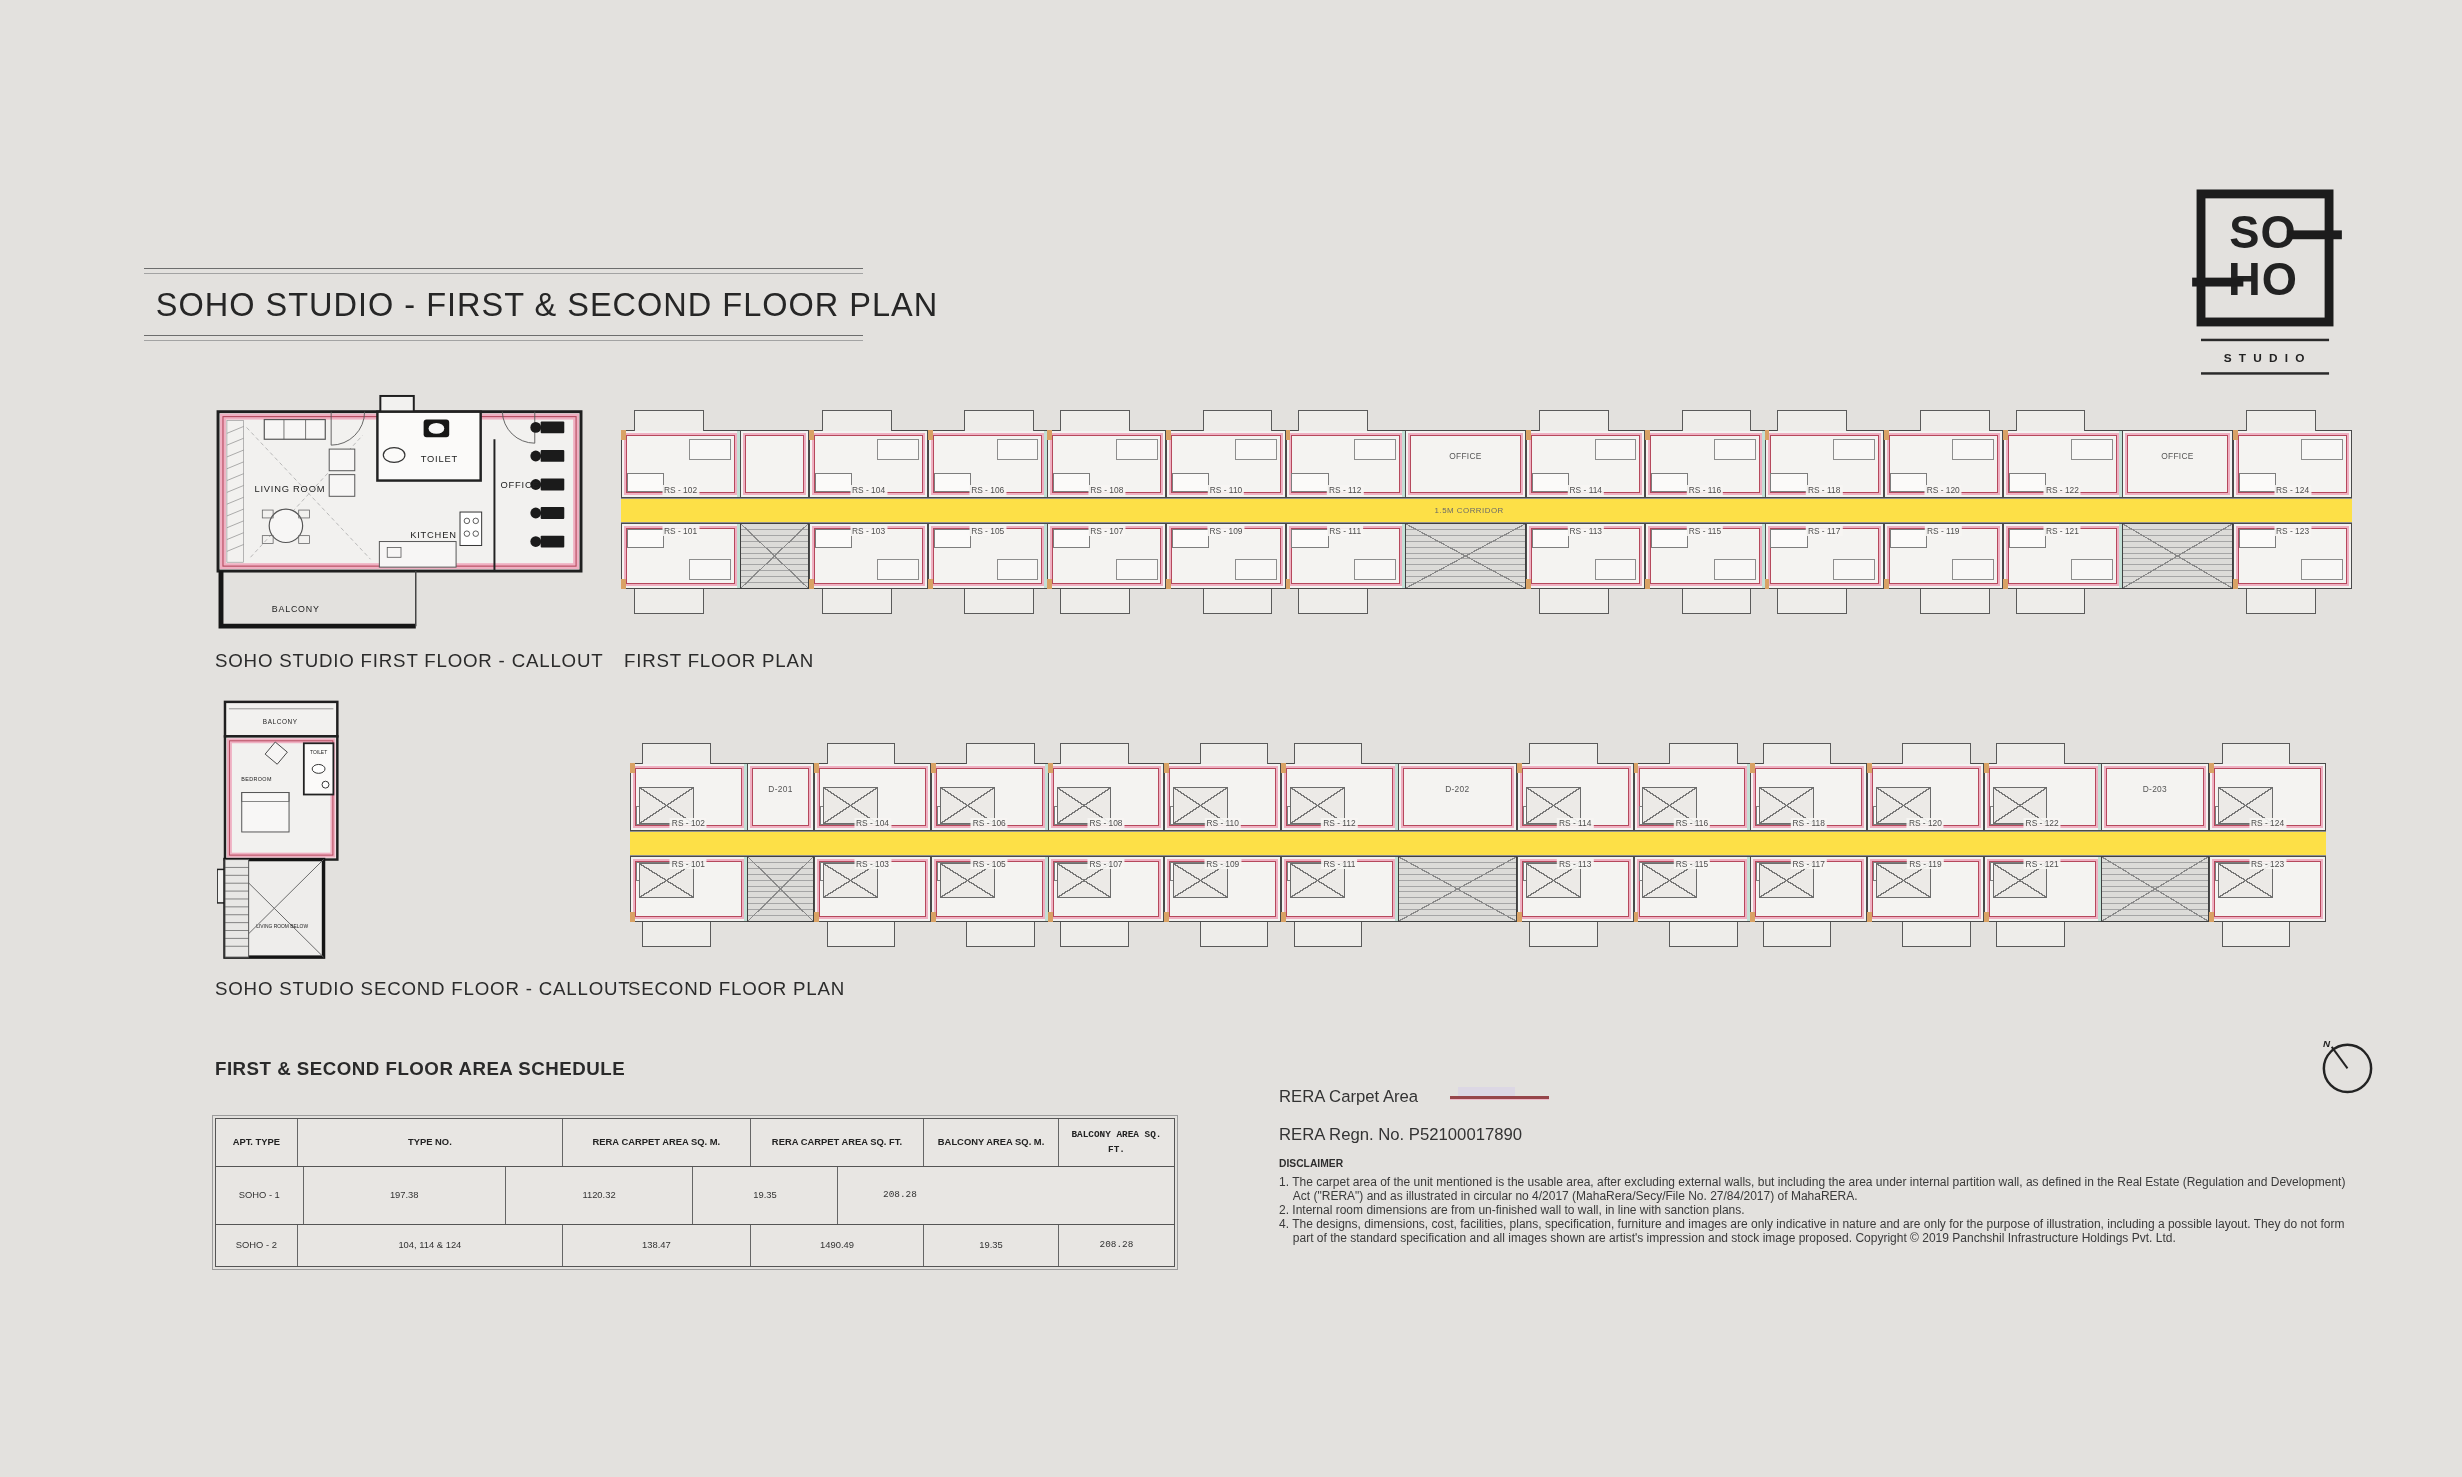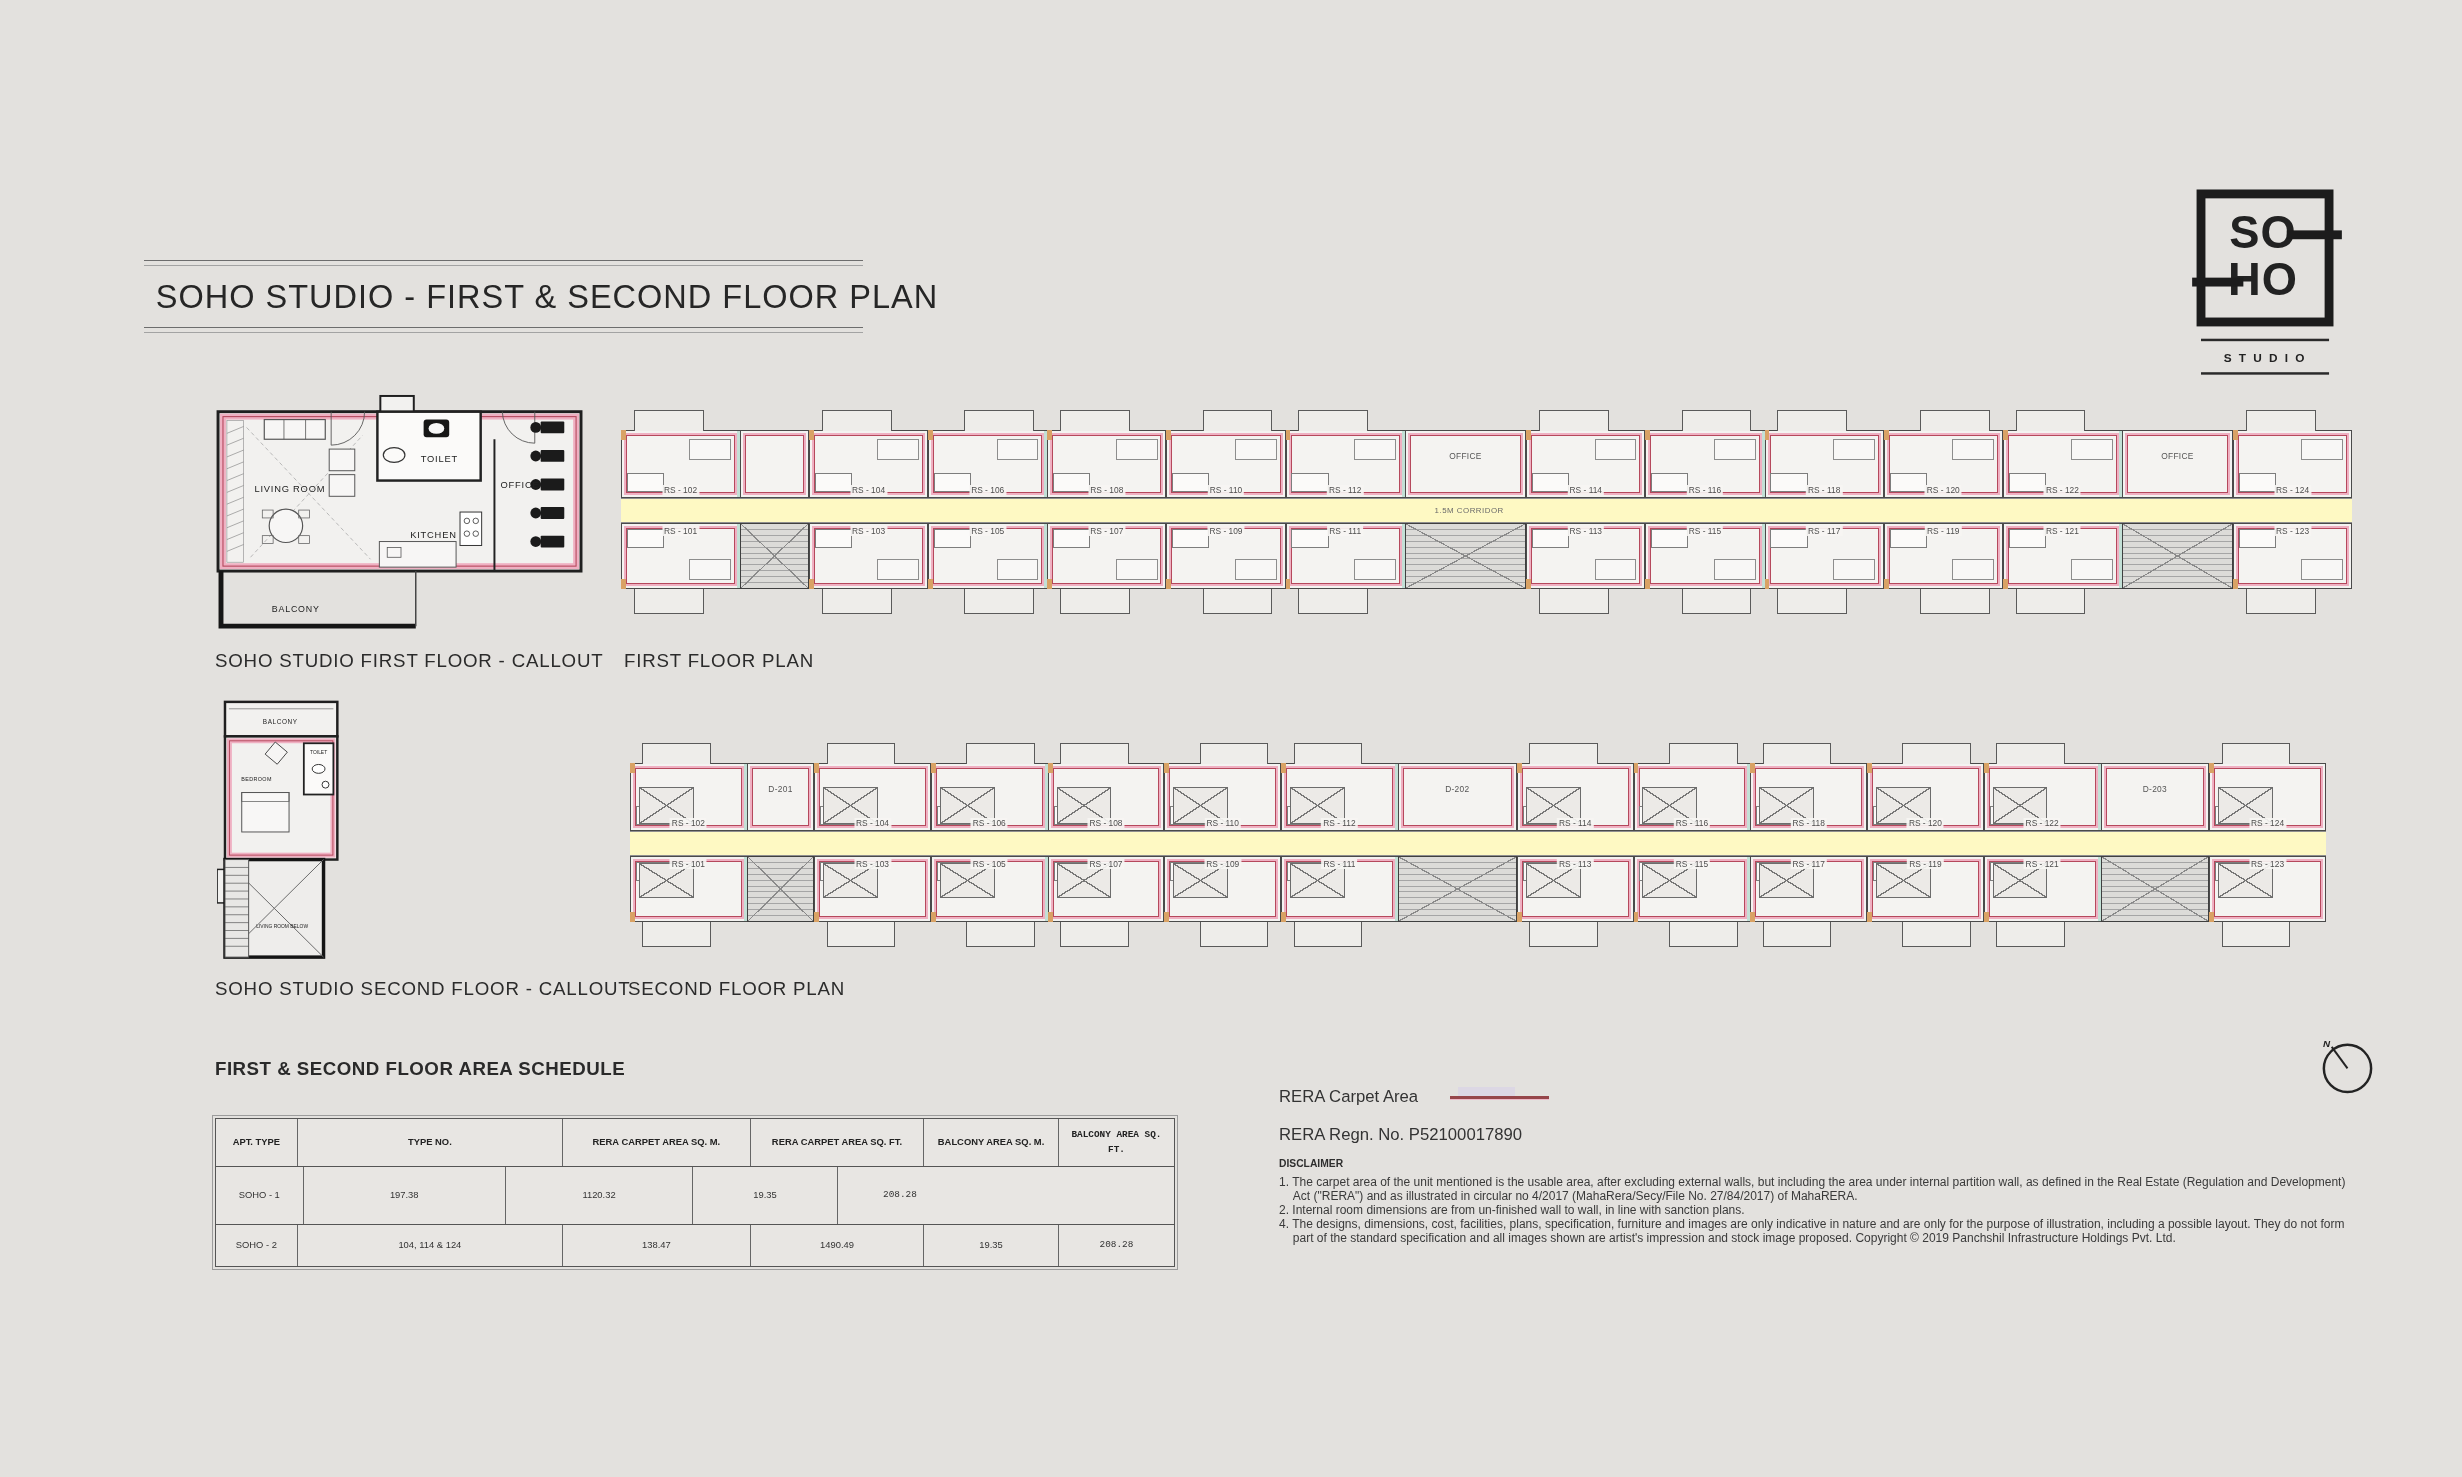--- a/index.html
+++ b/index.html
@@ -1,34 +1,34 @@
 <!DOCTYPE html>
 <html><head>
 <meta charset="utf-8">
 <style>
   html,body{margin:0;padding:0;background:#d6d4d1;font-family:"Liberation Sans",sans-serif;}
   .canvas{position:relative;width:2463px;height:1478px;background:#e3e1de;overflow:hidden;}
 
   
-  .title-block{position:absolute;left:144px;top:260px;width:719px;}
+  .title-block{position:absolute;left:144px;top:268px;width:719px;}
   .rule{height:3.9px;border-top:1px solid #6d6d6d;border-bottom:1px solid #a3a3a3;}
   .page-title{margin:12.8px 0 11.8px 11.8px;font-size:32.5px;letter-spacing:1px;color:#262626;font-weight:500;white-space:nowrap;}
 
   
   .logo{position:absolute;left:2192px;top:189px;}
 
   
   .caption{position:absolute;font-size:18.7px;letter-spacing:0.8px;color:#2b2b2b;font-weight:500;white-space:nowrap;}
 
   
   .strip{position:absolute;display:flex;flex-direction:column;}
   .prow{display:flex;align-items:stretch;}
   .prow.toprow{height:68px;margin-top:21.7px;}
   .prow.botrow{height:66px;margin-bottom:27.6px;}
-  .corridor{height:23.6px;background:#fef9c3;border-top:1px solid #8f8f8f;border-bottom:1px solid #8f8f8f;position:relative;}
+  .corridor{height:23.6px;background:#fde047;border-top:1px solid #8f8f8f;border-bottom:1px solid #8f8f8f;position:relative;}
   .corlabel{position:absolute;left:47%;top:6.9px;font-size:7.9px;color:#6a6a6a;letter-spacing:0.5px;white-space:nowrap;}
   .cell{position:relative;background:#f4f3f1;border:1px solid #4a4a4a;}
   .band{position:absolute;inset:2px;border:3.9px solid #efb0c2;outline:1px solid #b5485c;outline-offset:-3px;pointer-events:none;}
   .bath{position:absolute;width:30%;height:26%;border:1px solid #7d7d7d;background:#fbfaf9;}
   .cell.top .bath{bottom:4.9px;left:4.9px;}
   .cell.bottom .bath{top:4.9px;left:4.9px;}
   .furn{position:absolute;width:34%;height:30%;border:1px solid #8d8d8d;background:#f8f7f6;}
   .cell.top .furn{top:7.9px;right:7.9px;}
   .cell.bottom .furn{bottom:7.9px;right:7.9px;}
   .void{position:absolute;width:46%;height:52%;border:1px solid #6c6c6c;background:

